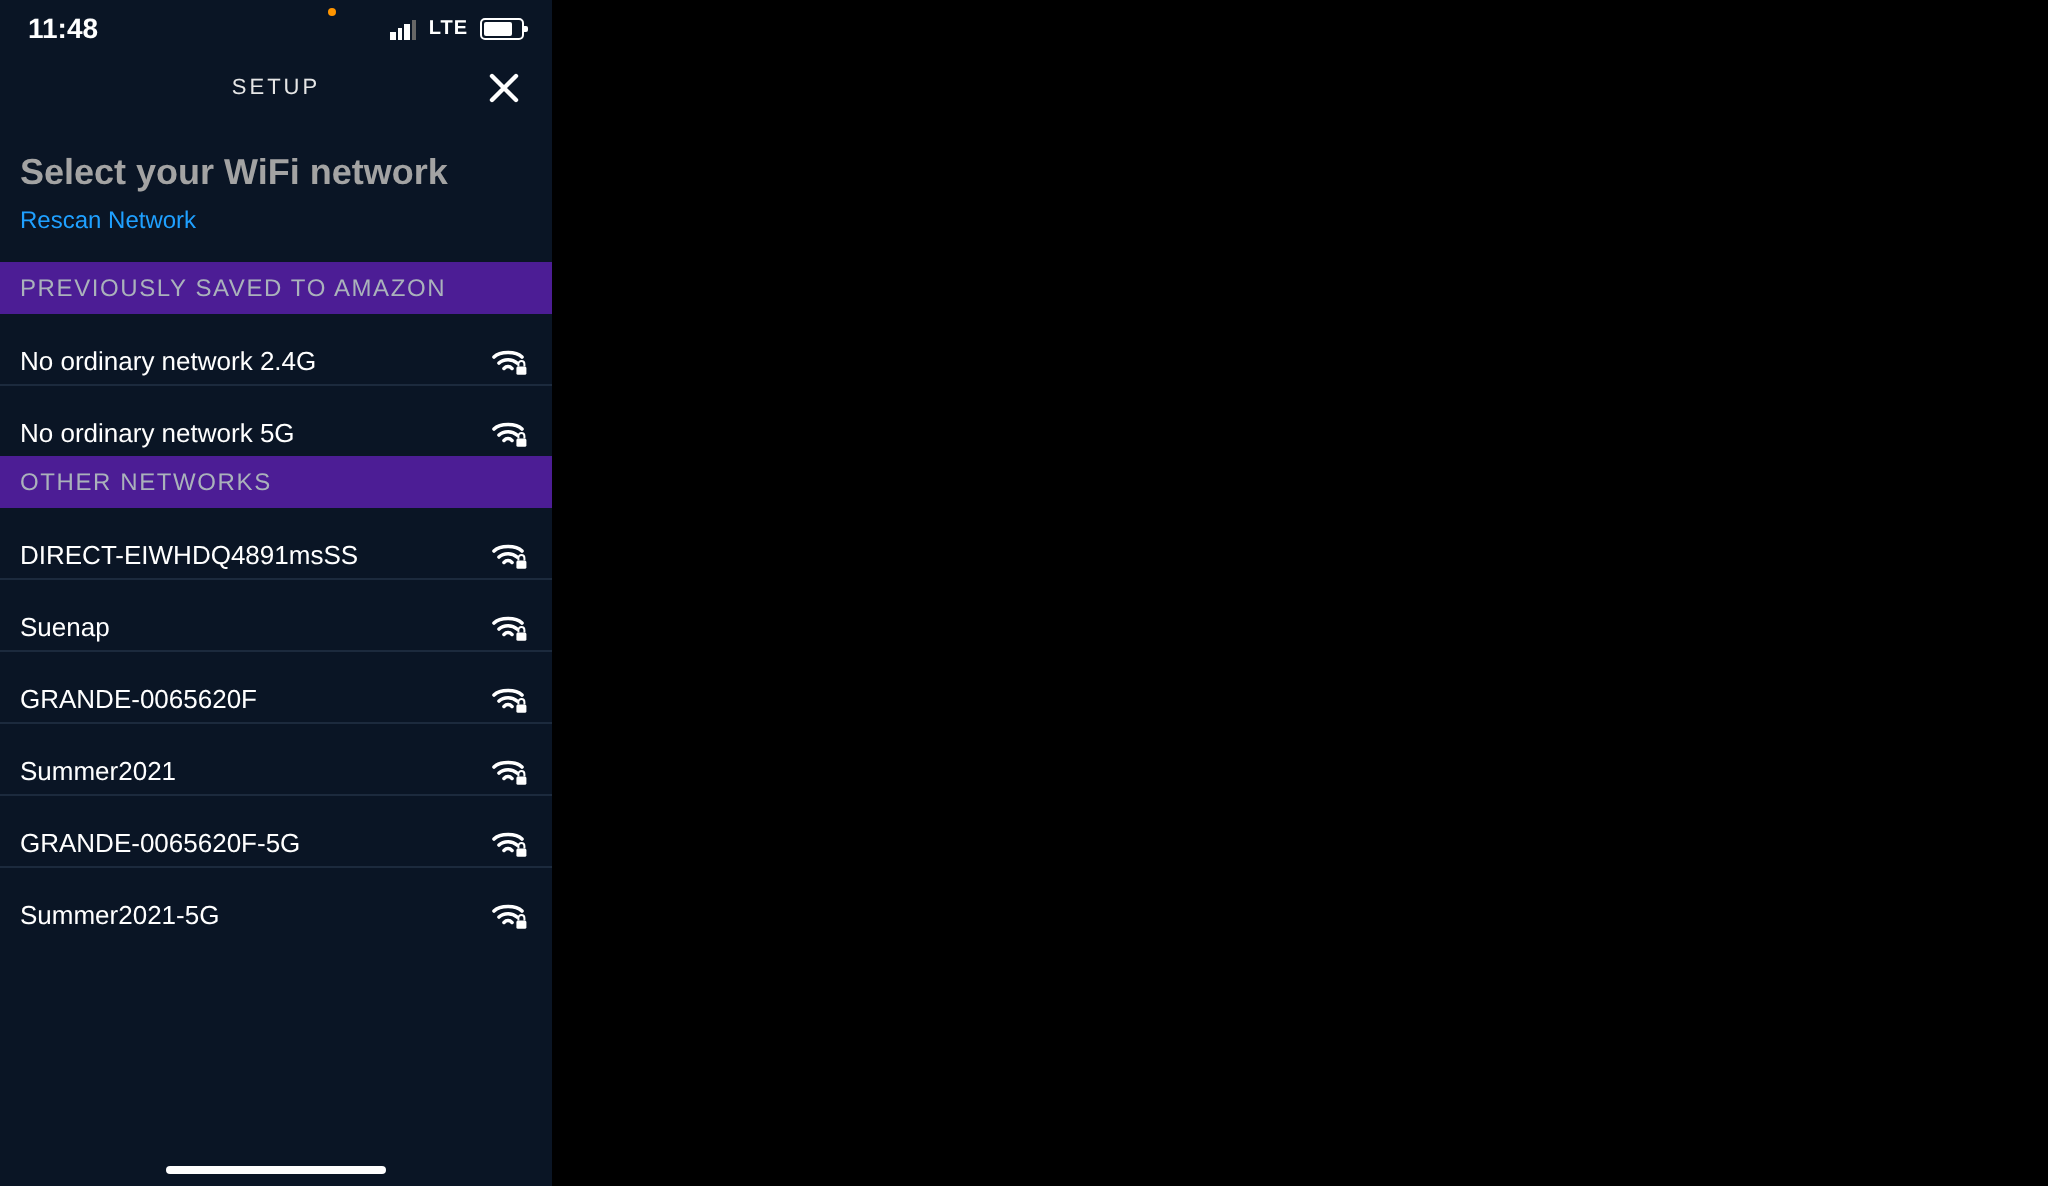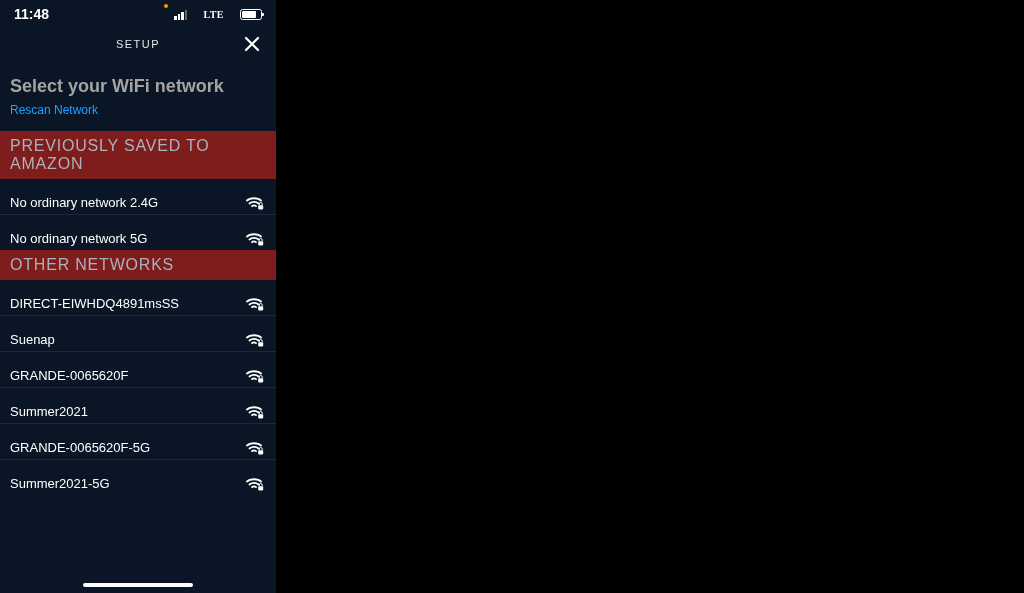--- a/index.html
+++ b/index.html
@@ -26,22 +26,21 @@
       display: flex;
       justify-content: space-between;
       align-items: center;
       padding: 6px 14px 2px 14px;
       font-size: 14px;
       font-weight: 600;
     }
     .status-right {
       display: flex;
       align-items: flex-end;
-      gap: 16px;
-      font-family: Liberation Serif, serif;
+      gap: 6px;
     }
     .signal-bars {
       display: flex;
       align-items: flex-end;
       gap: 1px;
       height: 10px;
     }
     .signal-bars span {
       width: 2.5px;
       background: #fff;
@@ -121,23 +120,23 @@
       color: #a3a3a3;
     }
     .rescan {
       display: block;
       padding: 0 10px 14px 10px;
       font-size: 12px;
       color: #1fa0ff;
       cursor: pointer;
     }
     .section-header {
-      background: #7f1d1d;
+      background: #4c1d95;
       color: #aab2bb;
-      font-size: 16px;
+      font-size: 12px;
       letter-spacing: 0.8px;
       padding: 6px 10px;
     }
     .net-list {
       display: flex;
       flex-direction: column;
     }
     .net-item {
       display: flex;
       align-items: center;

